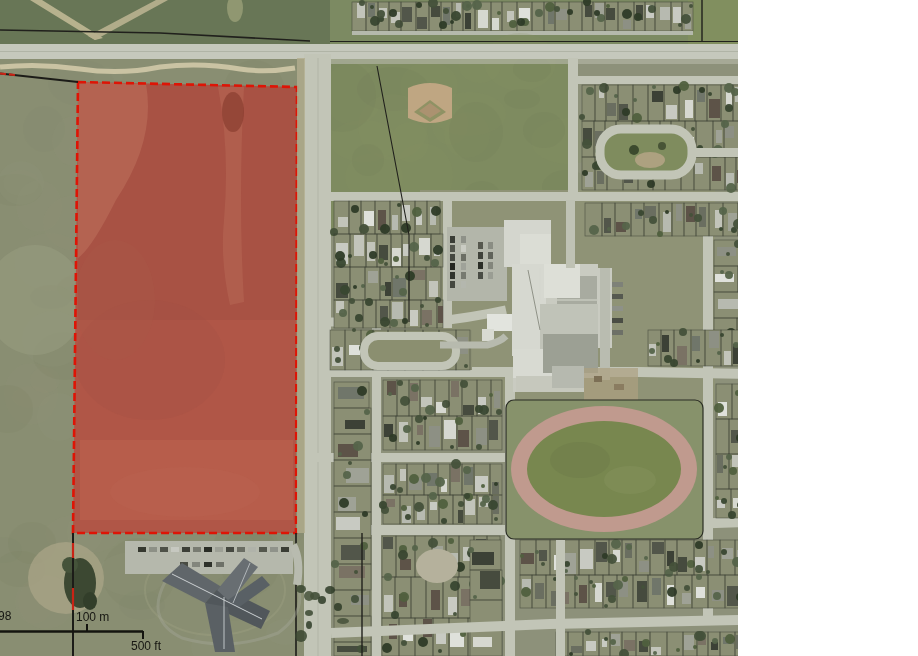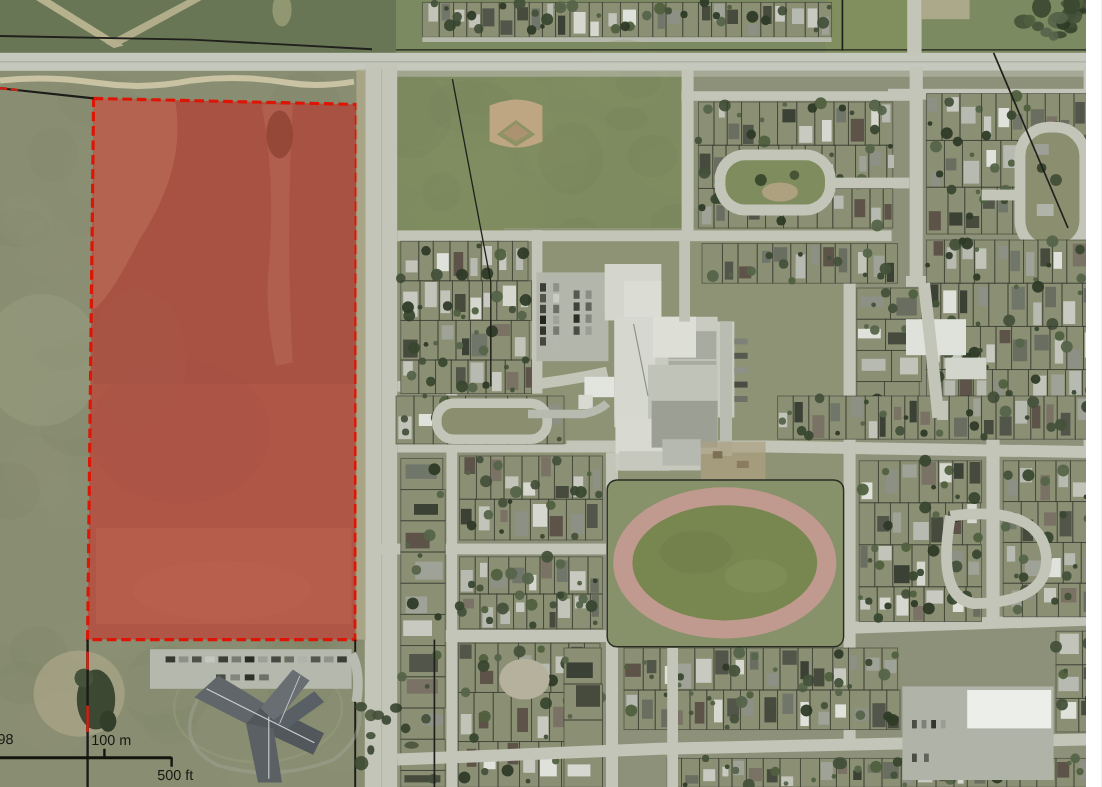--- a/index.html
+++ b/index.html
@@ -1,16 +1,16 @@
 <!DOCTYPE html>
 <html><head>
 <meta charset="utf-8">
 <style>
 html,body{margin:0;padding:0;background:#fff;font-family:"Liberation Sans",sans-serif;}
-#map{width:905px;height:656px;overflow:hidden;}
+#map{width:738px;height:656px;overflow:hidden;}
 text{font-family:"Liberation Sans",sans-serif;}
 </style>
 </head>
 <body>
 <div id="map">
 <svg width="918" height="656" viewBox="0 0 918 656" xmlns="http://www.w3.org/2000/svg">
 
 <rect x="0" y="0" width="918" height="656" fill="#8d917a"></rect>
 
 <g>

